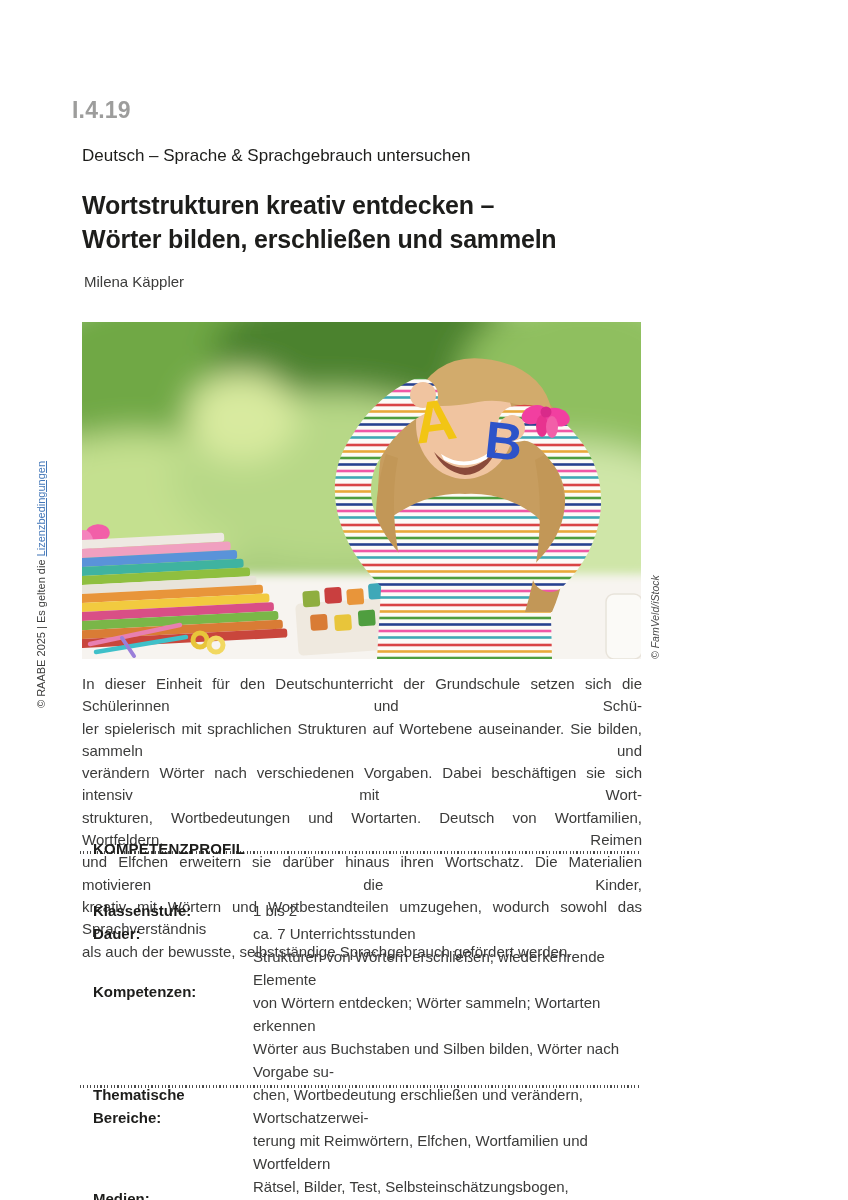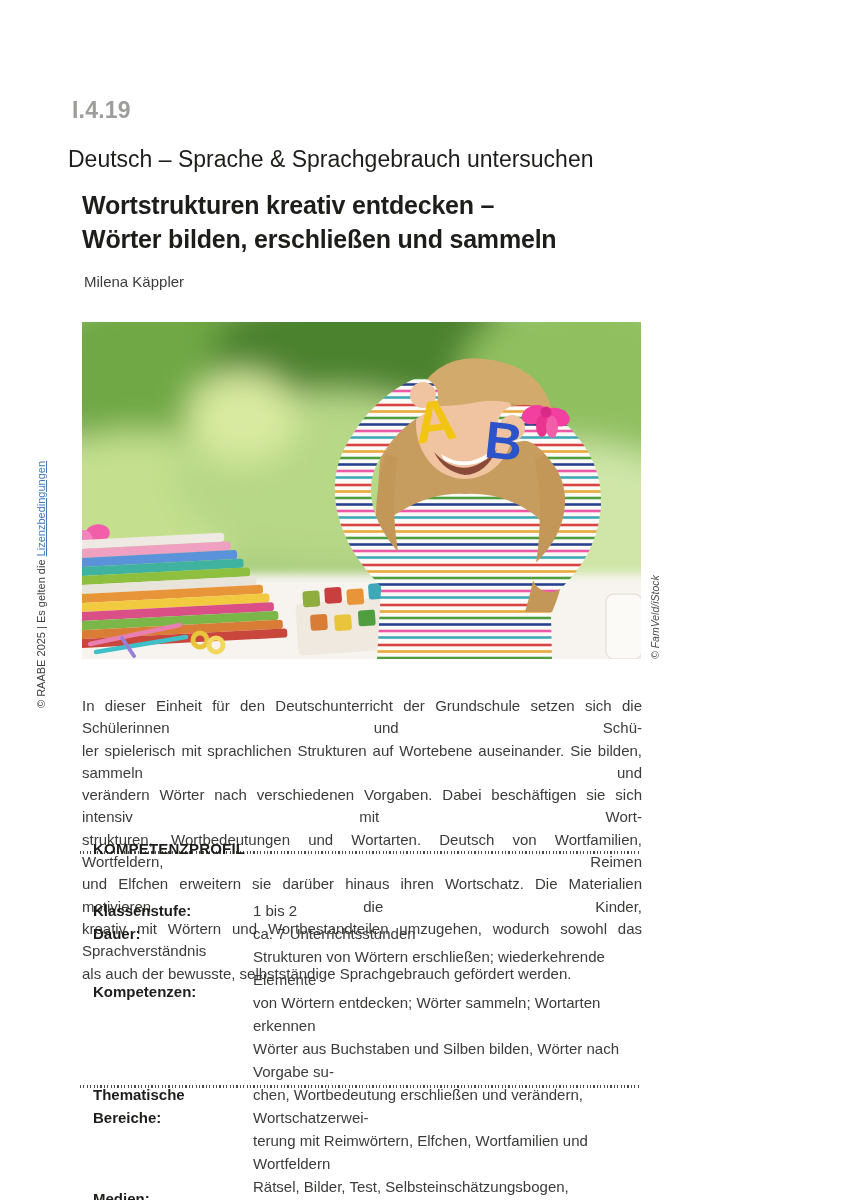--- a/index.html
+++ b/index.html
@@ -5,21 +5,21 @@
   html,body{margin:0;padding:0;background:#ffffff;}
   .page{
     position:relative;width:848px;height:1200px;background:#ffffff;
     font-family:"Liberation Sans",sans-serif;color:#3c3c3b;overflow:hidden;
   }
   .code{
     position:absolute;left:72px;top:97px;font-size:23px;font-weight:bold;
     color:#9d9d9c;letter-spacing:0.2px;
   }
   .kicker{
-    position:absolute;left:68px;top:146px;font-size:23px;color:#1d1d1b;
+    position:absolute;left:82px;top:146px;font-size:17px;color:#1d1d1b;
   }
   .title{
     position:absolute;left:82px;top:188px;font-size:25px;font-weight:bold;
     color:#1d1d1b;line-height:34px;letter-spacing:-0.2px;width:580px;
   }
   .author{
     position:absolute;left:84px;top:273px;font-size:15px;color:#3c3c3b;
   }
   .photo{
     position:absolute;left:82px;top:322px;width:559px;height:337px;overflow:hidden;
@@ -29,21 +29,21 @@
     position:absolute;left:649px;top:659px;transform:rotate(-90deg);
     transform-origin:0 0;white-space:nowrap;font-size:10.5px;font-style:italic;
     color:#4a4a4a;
   }
   .side-note{
     position:absolute;left:35px;top:708px;transform:rotate(-90deg);
     transform-origin:0 0;white-space:nowrap;font-size:11px;color:#3c3c3b;
   }
   .side-note a{color:#4377b8;text-decoration:underline;cursor:pointer;}
   .intro{
-    position:absolute;left:82px;top:695px;width:560px;font-size:15px;
+    position:absolute;left:82px;top:673px;width:560px;font-size:15px;
     line-height:22.3px;color:#3b3b3a;
   }
   .jline{text-align:justify;text-align-last:justify;}
   .jline.last{text-align-last:left;}
   .dotted{
     position:absolute;left:80px;width:561px;height:2.6px;
     background:repeating-linear-gradient(to right,#4a4a4a 0,#4a4a4a 1.1px,transparent 1.1px,transparent 3.4px);
   }
   .dotted.top{top:851px;}
   .dotted.bottom{top:1085px;}

